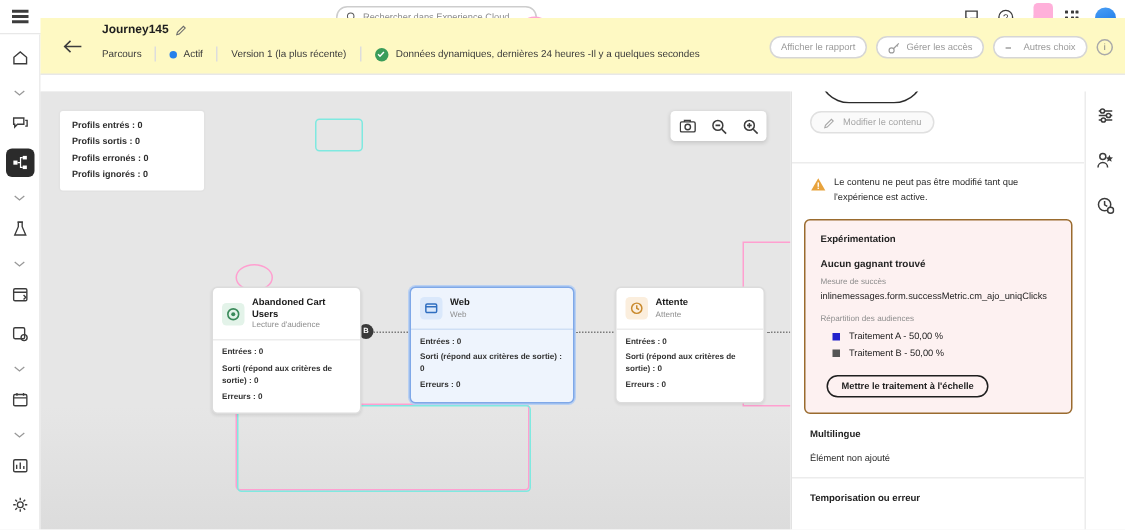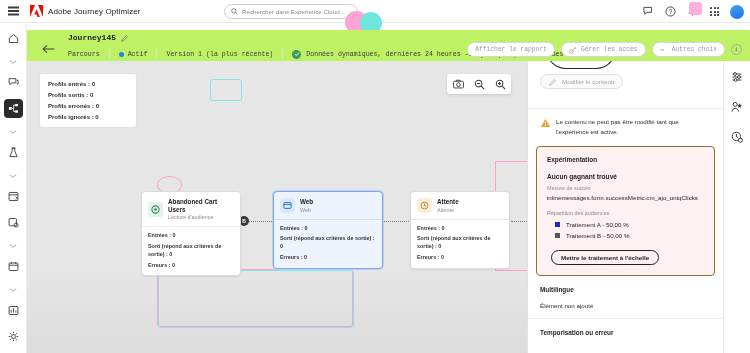--- a/index.html
+++ b/index.html
@@ -44,21 +44,21 @@
   .leftrail {
     position: absolute; top: 23px; left: 0; width: 27px; height: 330px;
     background: #fff; border-right: 1px solid #ececec;
     display: flex; flex-direction: column; align-items: center; padding-top: 6px; gap: 0;
   }
   .rail-item { width: 19px; height: 19px; display: flex; align-items: center; justify-content: center; margin-bottom: 7px; border-radius: 4px; cursor: pointer; }
   .rail-item.sel { background: #2b2b2b; }
   .rail-item.chev { height: 13px; margin-bottom: 5px; }
 
   
-  .subheader { position: absolute; top: 30px; left: 27px; width: 723px; height: 38px; background: #bef264; border-bottom: 1px solid #e8e8e8; font-family: Liberation Mono, monospace; }
+  .subheader { position: absolute; top: 12px; left: 27px; width: 723px; height: 38px; background: #fef9c3; border-bottom: 1px solid #e8e8e8; }
   .backarrow { position: absolute; left: 14px; top: 12px; width: 14px; height: 14px; display: flex; align-items: center; justify-content: center; cursor: pointer; }
   .jtitle { position: absolute; left: 41px; top: 3px; display: flex; align-items: center; gap: 5px; }
   .jtitle .t { font-size: 8px; font-weight: bold; color: #1f1f1f; }
   .metarow { position: absolute; left: 41px; top: 17px; display: flex; align-items: center; gap: 0; height: 14px; }
   .metarow .m { font-size: 6.6px; color: #3a3a3a; white-space: nowrap; }
   .sep { width: 1px; height: 10px; background: #ddd; margin: 0 9px; }
   .statusdot { width: 5px; height: 5px; border-radius: 50%; background: #2680eb; margin-right: 4px; }
   .checkcircle { width: 9px; height: 9px; border-radius: 50%; background: #3a9c5a; display: flex; align-items: center; justify-content: center; margin-right: 5px; flex: none; }
   .checkcircle svg { display: block; }
   .meta-accent { color: #1473e6; }
@@ -131,30 +131,20 @@
 </style>
 </head>
 <body>
 
 <div id="app">
 
   <div class="topbar">
     <div class="hamburger">
         <span></span>
       </div>
-    <div class="brand">
-      <div class="brand-logo">
-        <svg width="13" height="12" viewBox="0 0 13 12">
-            <path d="M8 0h5v12z" fill="#eb1000"></path>
-            <path d="M5 0H0v12z" fill="#eb1000"></path>
-            <path d="M6.5 4.3L9.8 12H7.6l-1-2.5H4.2z" fill="#eb1000"></path>
-          </svg>
-      </div>
-      <div class="brand-text">Adobe Journey Optimizer</div>
-    </div>
 
     <div class="searchwrap">
       <div class="searchbox">
         <svg width="7" height="7" viewBox="0 0 10 10">
             <circle cx="4" cy="4" r="3.1" fill="none" stroke="#5a5a5a" stroke-width="1"></circle>
             <line x1="6.3" y1="6.3" x2="9.2" y2="9.2" stroke="#5a5a5a" stroke-width="1"></line>
           </svg>
         <div class="ph">Rechercher dans Experience Cloud ...</div>
       </div>
     </div>

